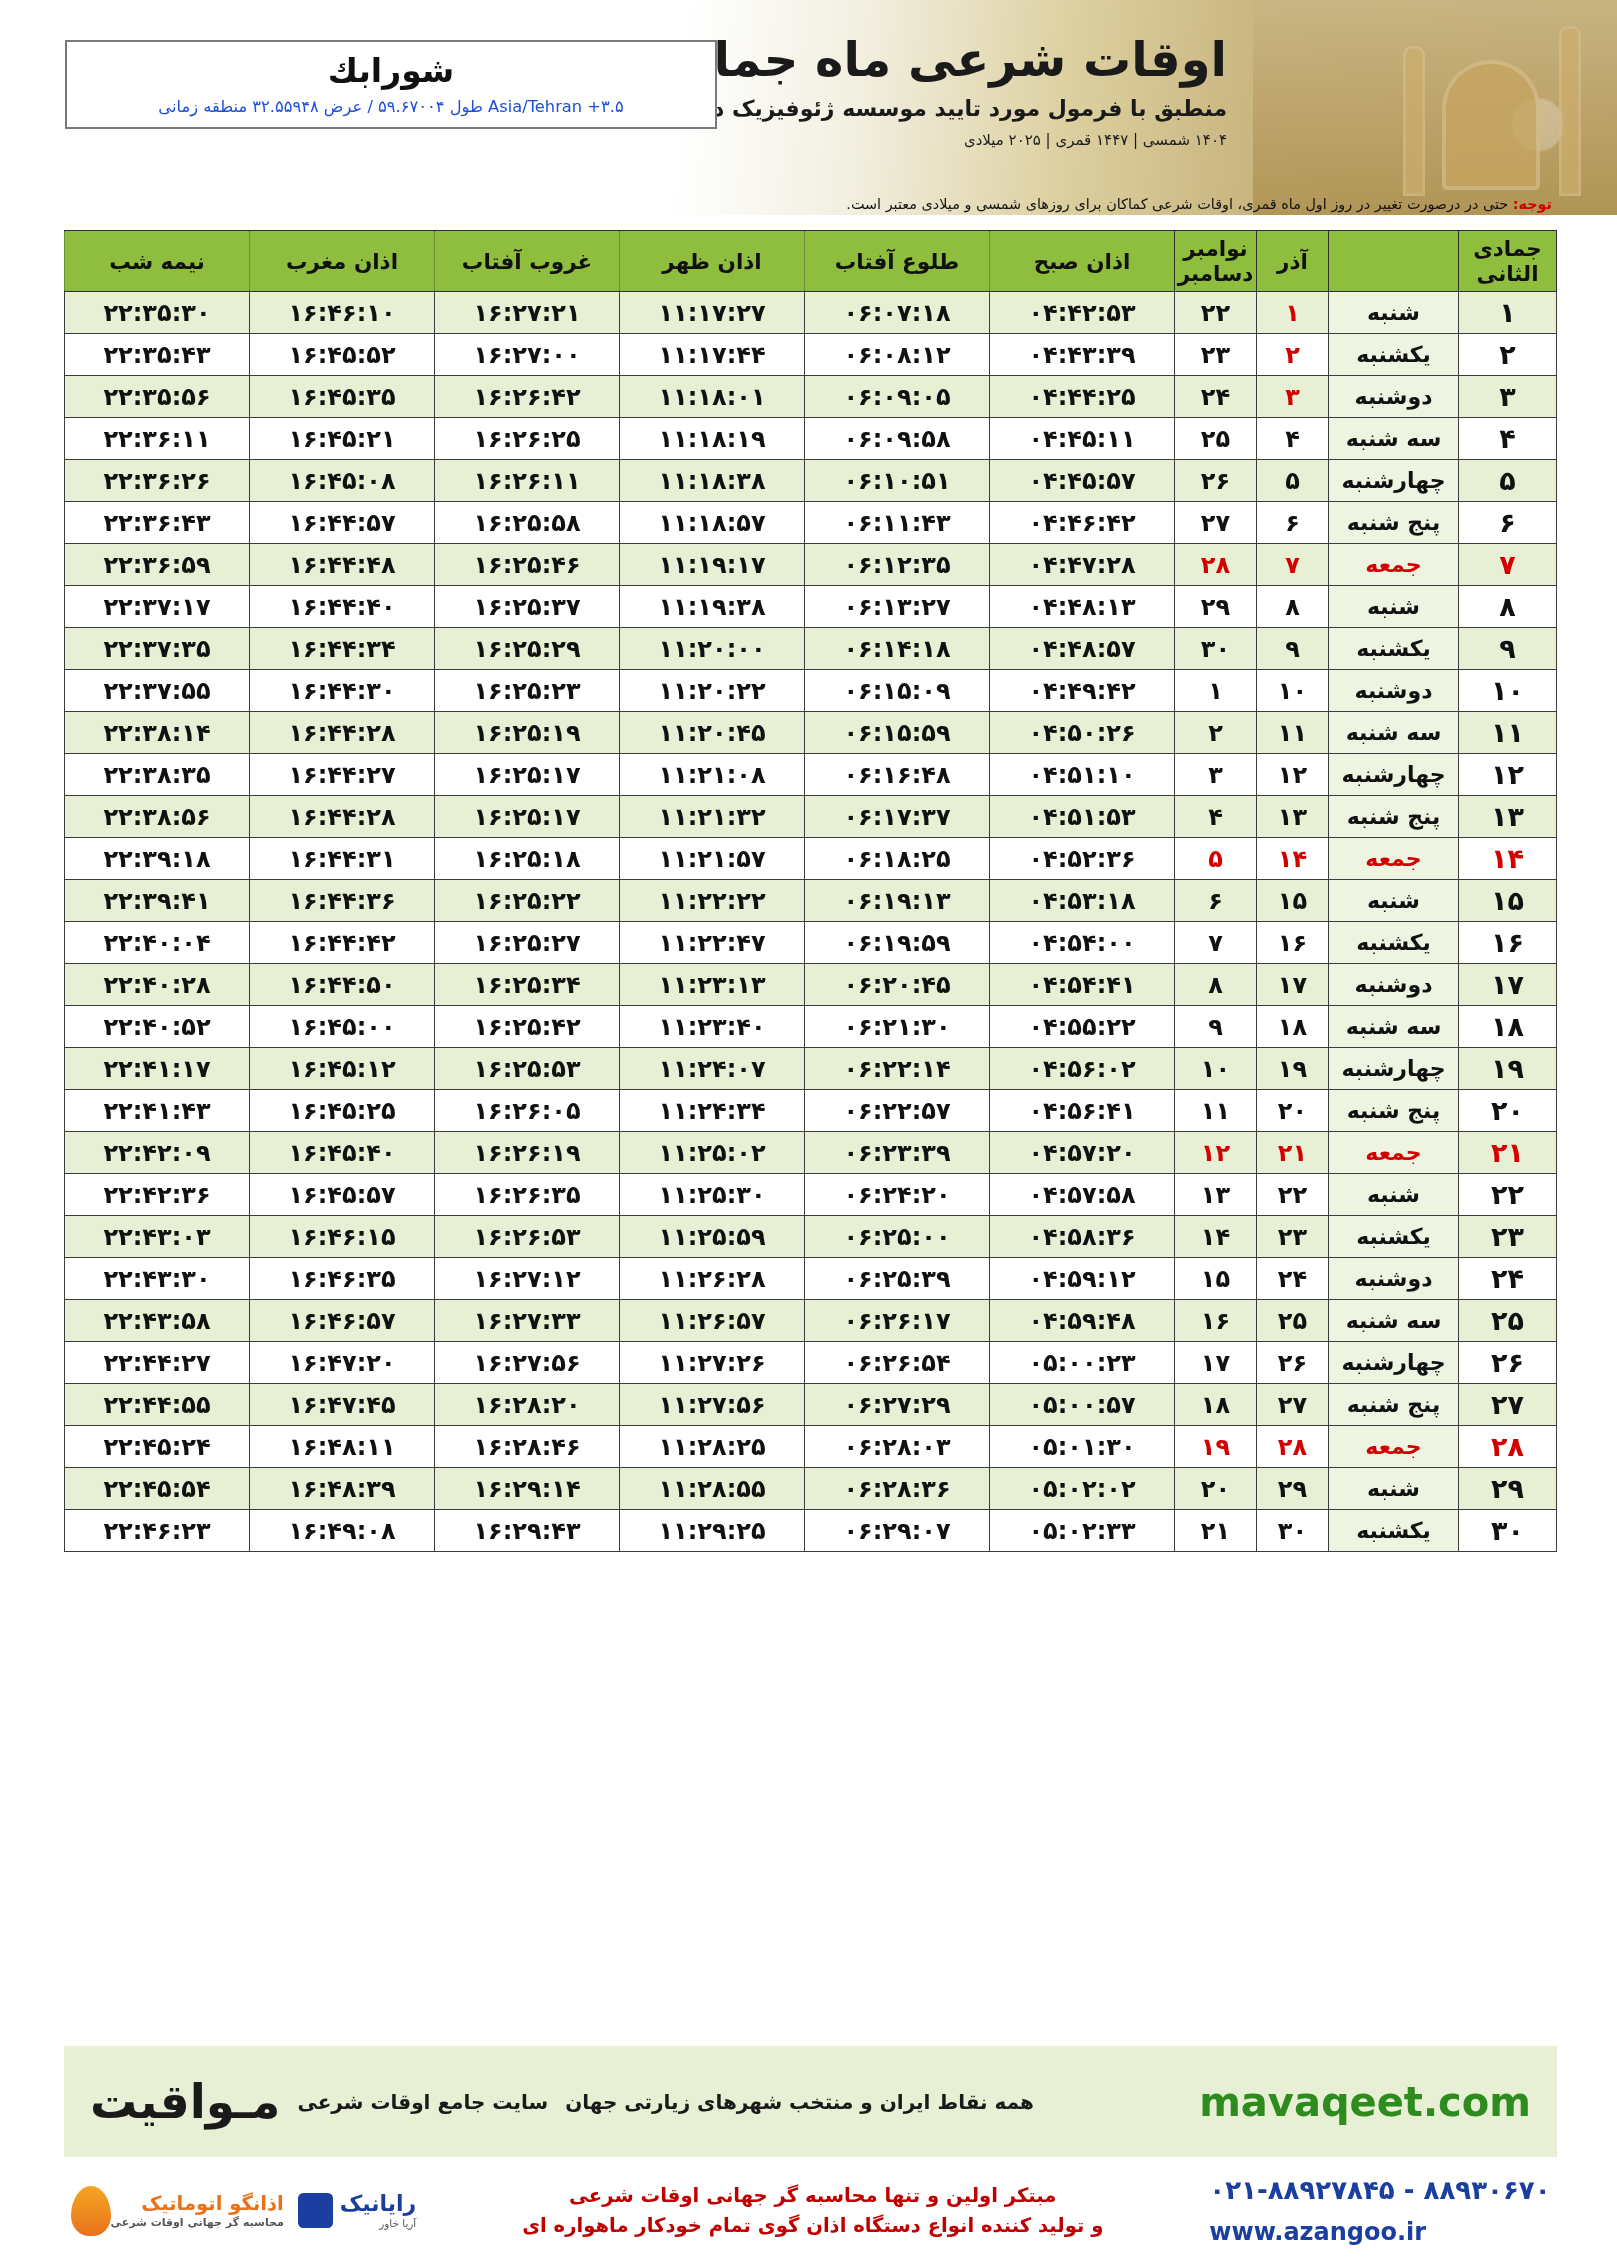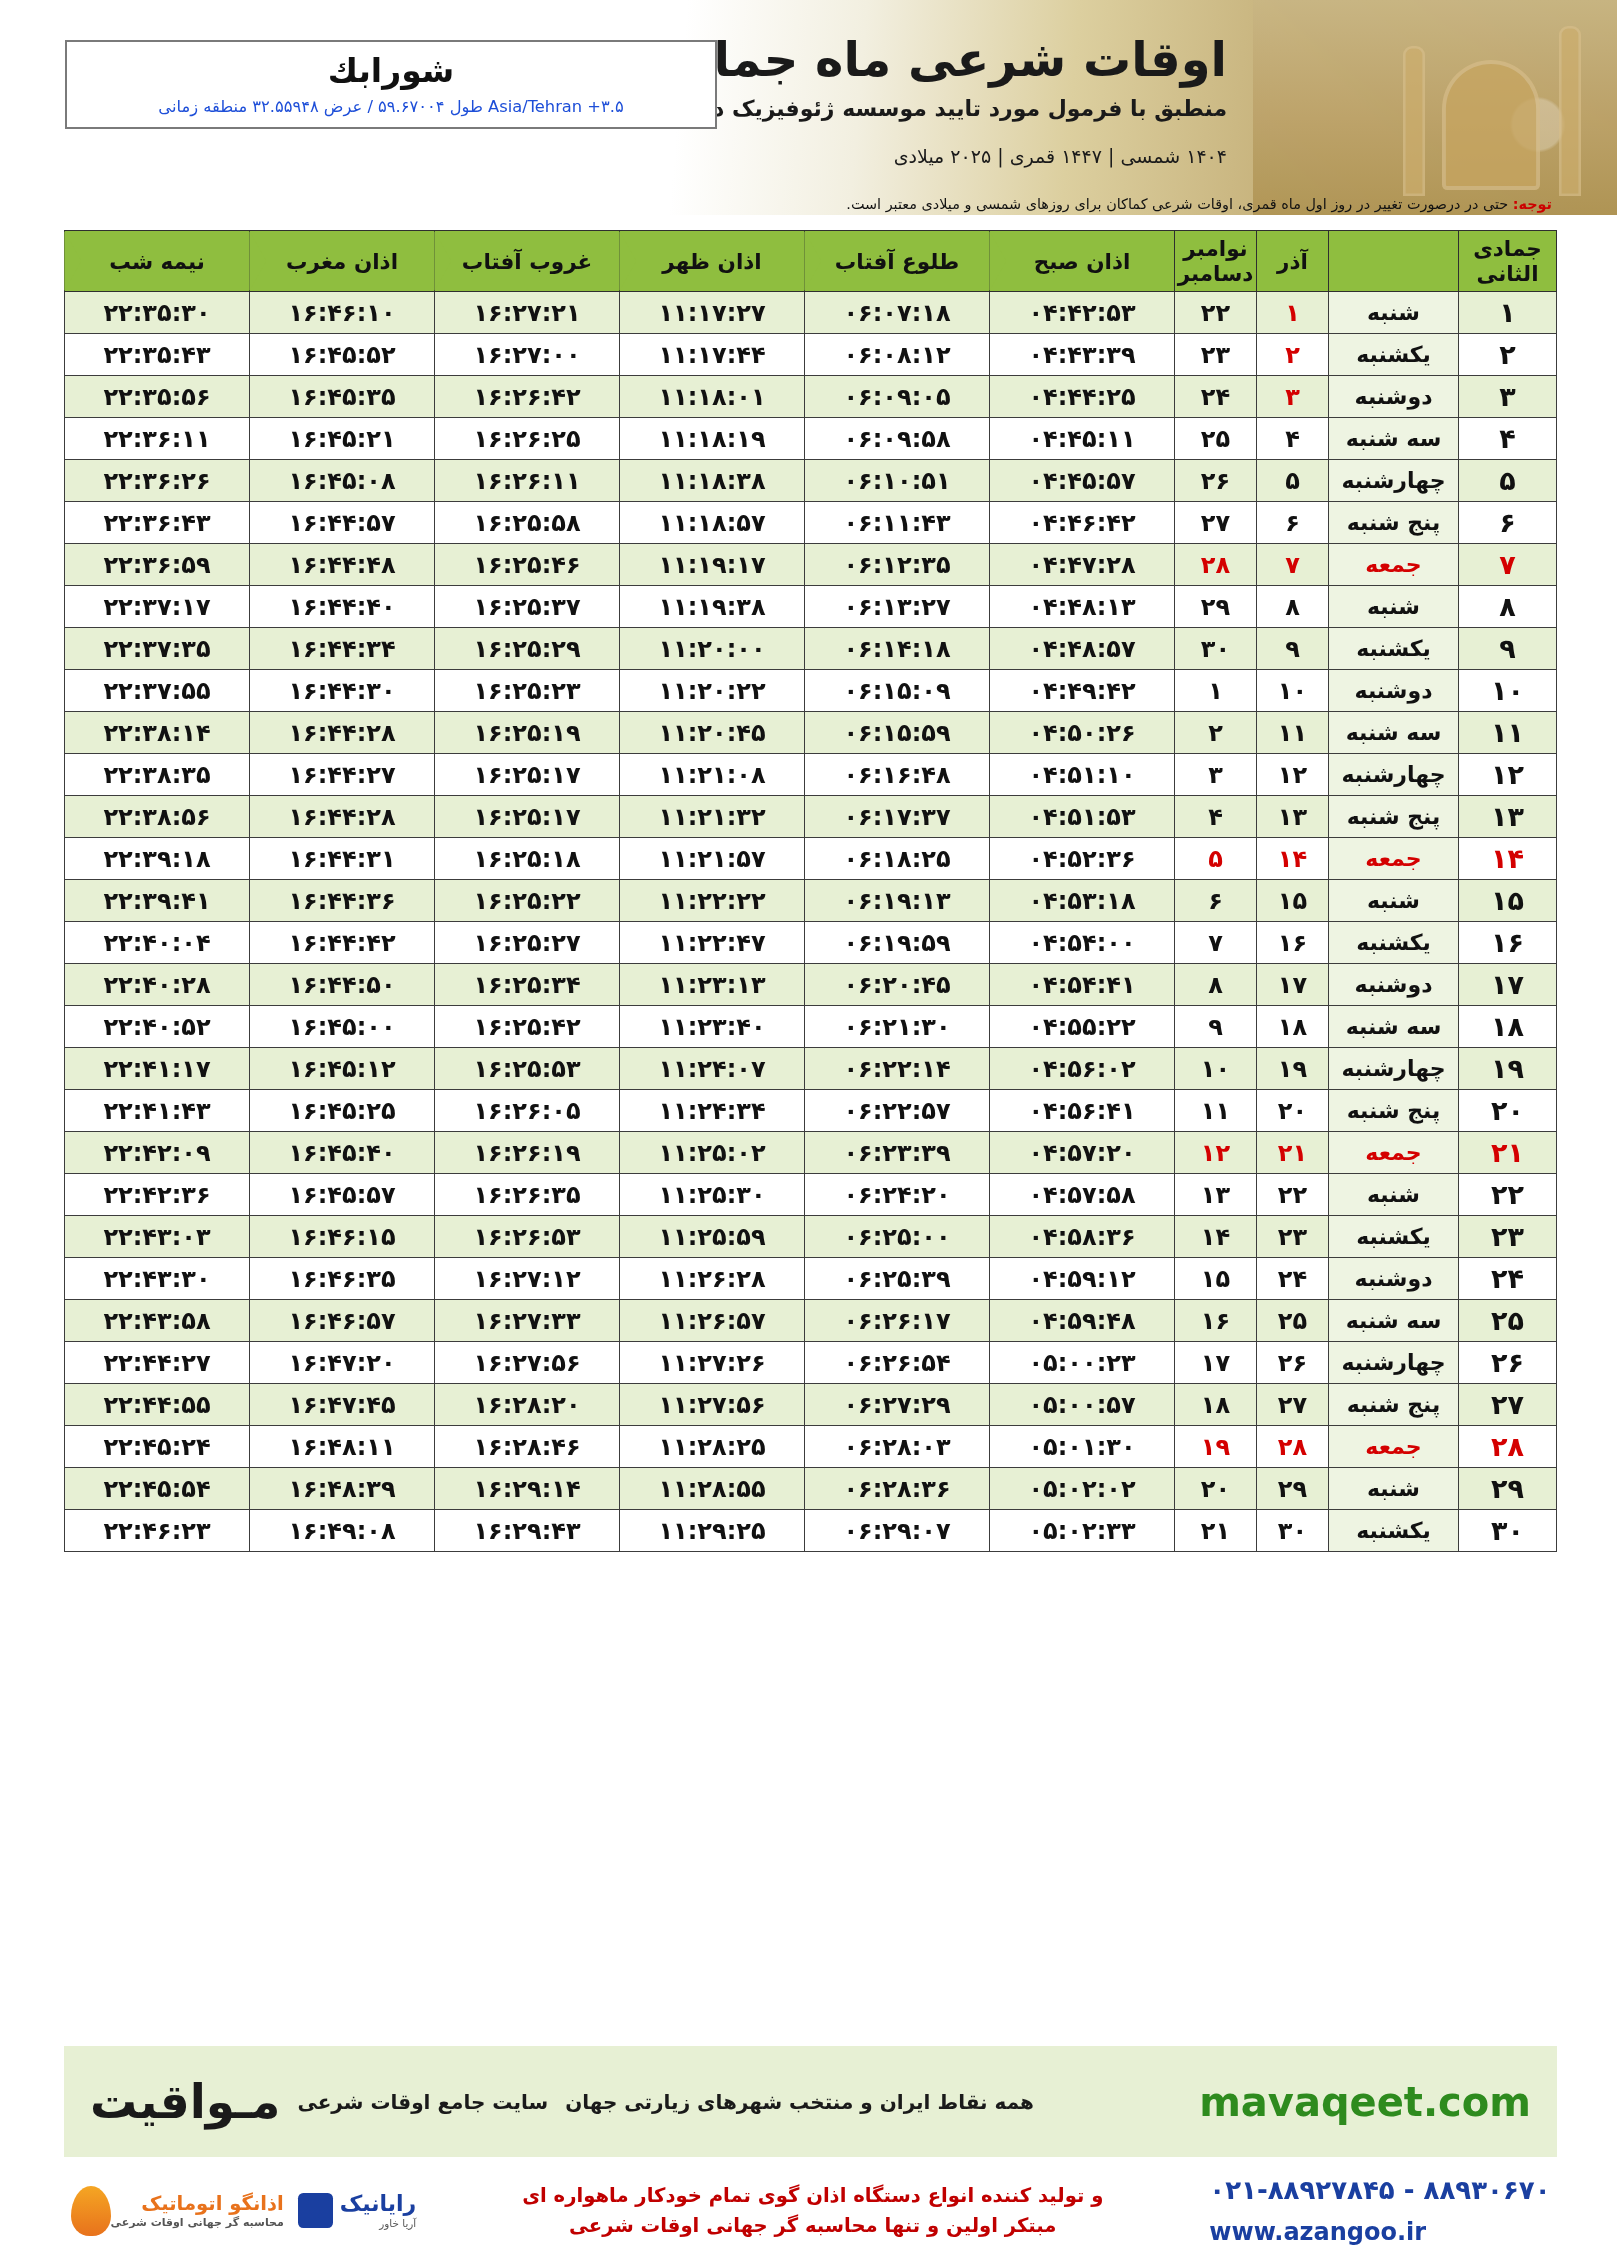--- a/index.html
+++ b/index.html
@@ -42,21 +42,21 @@
     position:absolute;right:391px;top:34px;text-align:right;
     width:770px;
   }
   .h-title{
     font-size:48px;font-weight:bold;color:#1a1a1a;line-height:1.05;letter-spacing:-0.7px;
   }
   .h-sub{
     font-size:22px;font-weight:bold;color:#1a1a1a;margin-top:11.7px;
   }
   .h-dates{
-    font-size:19px;color:#1a1a1a;margin-top:24px;
+    font-size:15px;color:#1a1a1a;margin-top:10px;
   }
   
   .loc-box{
     position:absolute;left:65px;top:40px;width:652px;
     border:2px solid #7a7a7a;background:#ffffff;
     text-align:center;padding:9px 6.5px 11.7px;
     box-sizing:border-box;
   }
   .loc-city{font-size:33px;font-weight:bold;color:#111;}
   .loc-region{font-size:21.5px;color:#111;margin-top:6.5px;}
@@ -576,22 +576,22 @@
       <div class="brand-mavaqeet">مـواقیت</div>
     </div>
   </div>
 
   <div class="footer-bottom">
     <div class="fb-left">
       <div class="fb-phone">۰۲۱-۸۸۹۲۷۸۴۵ - ۸۸۹۳۰۶۷۰</div>
       <div class="fb-web">www.azangoo.ir</div>
     </div>
     <div class="fb-center">
+      <div class="fb-line">مبتکر اولین و تنها محاسبه گر جهانی اوقات شرعی</div>
       <div class="fb-line">و تولید کننده انواع دستگاه اذان گوی تمام خودکار ماهواره ای</div>
-      <div class="fb-line">مبتکر اولین و تنها محاسبه گر جهانی اوقات شرعی</div>
     </div>
     <div class="fb-right">
       <div class="logo-rayaneek">
         <div class="logo-rayaneek-text">
           <span>رایانیک</span>
           <small>آریا خاور</small>
         </div>
         <div class="logo-sq"></div>
       </div>
       <div class="logo-azangoo">

